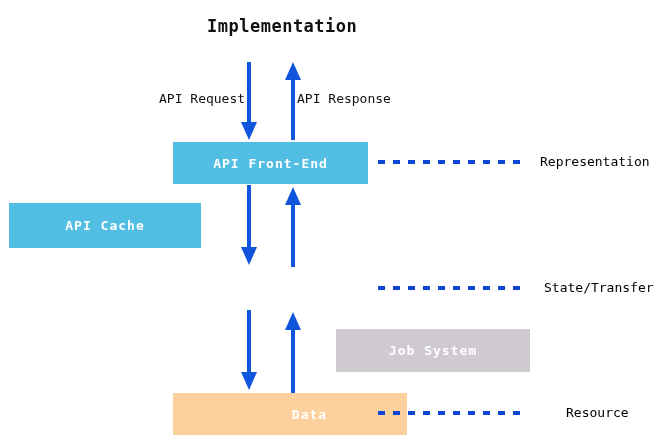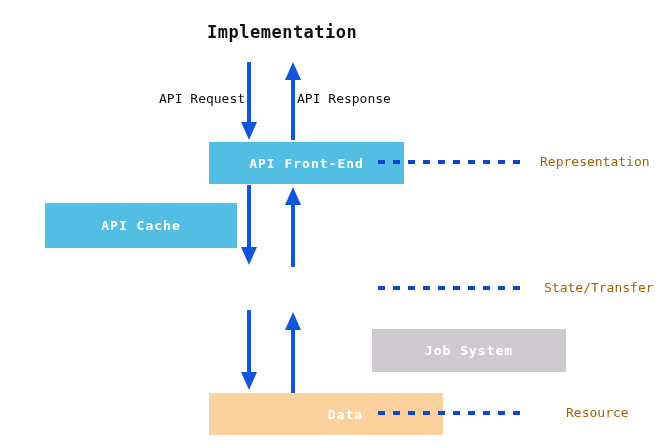--- a/index.html
+++ b/index.html
@@ -1,43 +1,43 @@
 <!DOCTYPE html>
 <html style="--blue: #53BEE4; --orange: #FDD19E; --gray: #CECACF; --arrow: #1155DD; --dash: #0C46D2;"><head>
 <meta charset="utf-8">
 <style>
   html,body{margin:0;padding:0;background:#ffffff;}
   .canvas{
     position:relative;width:664px;height:446px;background:#fff;overflow:hidden;
     font-family:"DejaVu Sans Mono","Liberation Mono",monospace;
   }
   .title{
-    position:absolute;left:207px;top:22px;
+    position:absolute;left:207px;top:16px;
     font-size:17px;font-weight:bold;color:#111;letter-spacing:0.5px;white-space:nowrap;
   }
   .node{
     position:absolute;display:flex;align-items:center;justify-content:center;
-    color:#ffffff;font-size:13px;font-weight:bold;letter-spacing:1px;white-space:nowrap;margin-left:36px;
+    color:#ffffff;font-size:13px;font-weight:bold;letter-spacing:1px;white-space:nowrap;
   }
   .node.blue{background:var(--blue);}
   .node.orange{background:var(--orange);}
   .node.gray{background:var(--gray);}
   #api-front-end{left:173px;top:142px;width:195px;height:42px;}
   #api-cache{left:9px;top:203px;width:192px;height:45px;text-align:right;}
   #business-logic{left:173px;top:267px;width:195px;height:43px;}
   #data-cache{left:9px;top:329px;width:193px;height:42px;}
   #job-system{left:336px;top:329px;width:194px;height:43px;}
   #data-node{left:173px;top:393px;width:195px;height:42px;padding-left:39px;}
   .flow-label{
     position:absolute;font-size:13px;color:#111;white-space:nowrap;text-align:right;
   }
   #lbl-request{left:159px;top:91px;}
   #lbl-response{left:297px;top:91px;}
   .side-label{
-    position:absolute;font-size:13px;color:#a16207;white-space:nowrap;
+    position:absolute;font-size:13px;color:#000000;white-space:nowrap;
   }
   #lbl-representation{left:540px;top:154px;}
   #lbl-state{left:544px;top:280px;}
   #lbl-resource{left:548px;top:405px;padding-left:18px;}
   
   .arr-line{position:absolute;width:4px;background:var(--arrow);}
   .arr-head{position:absolute;width:0;height:0;border-left:8px solid transparent;border-right:8px solid transparent;}
   .arr-head.down{border-top:18px solid var(--arrow);}
   .arr-head.up{border-bottom:18px solid var(--arrow);}
   

